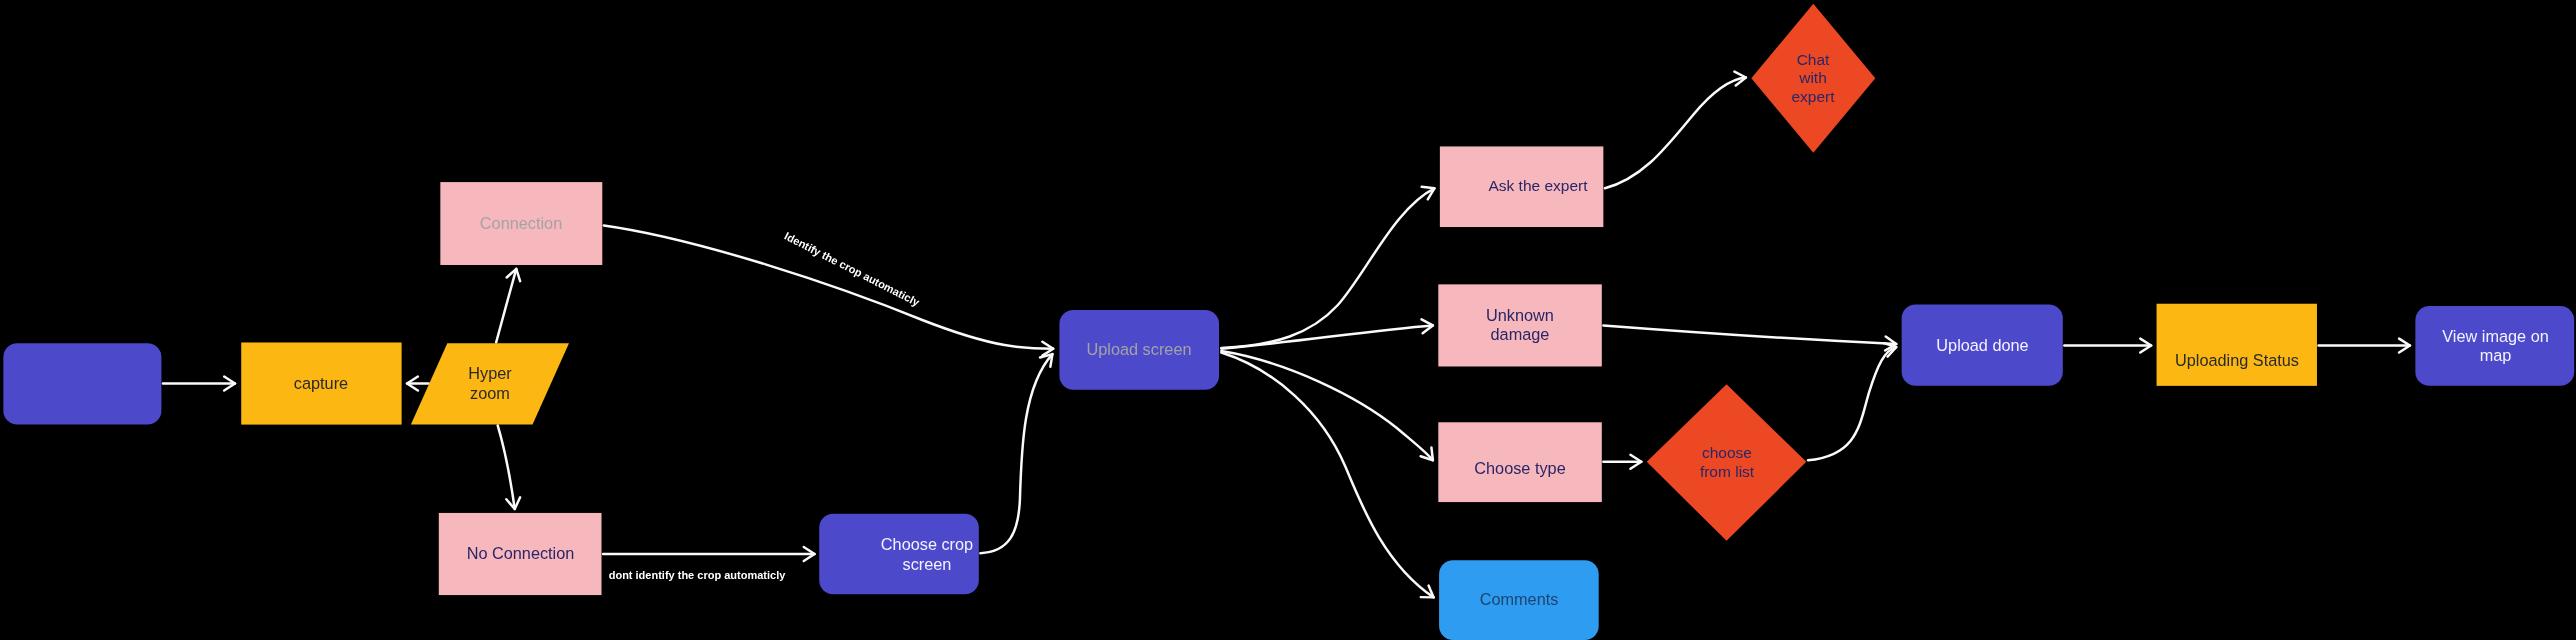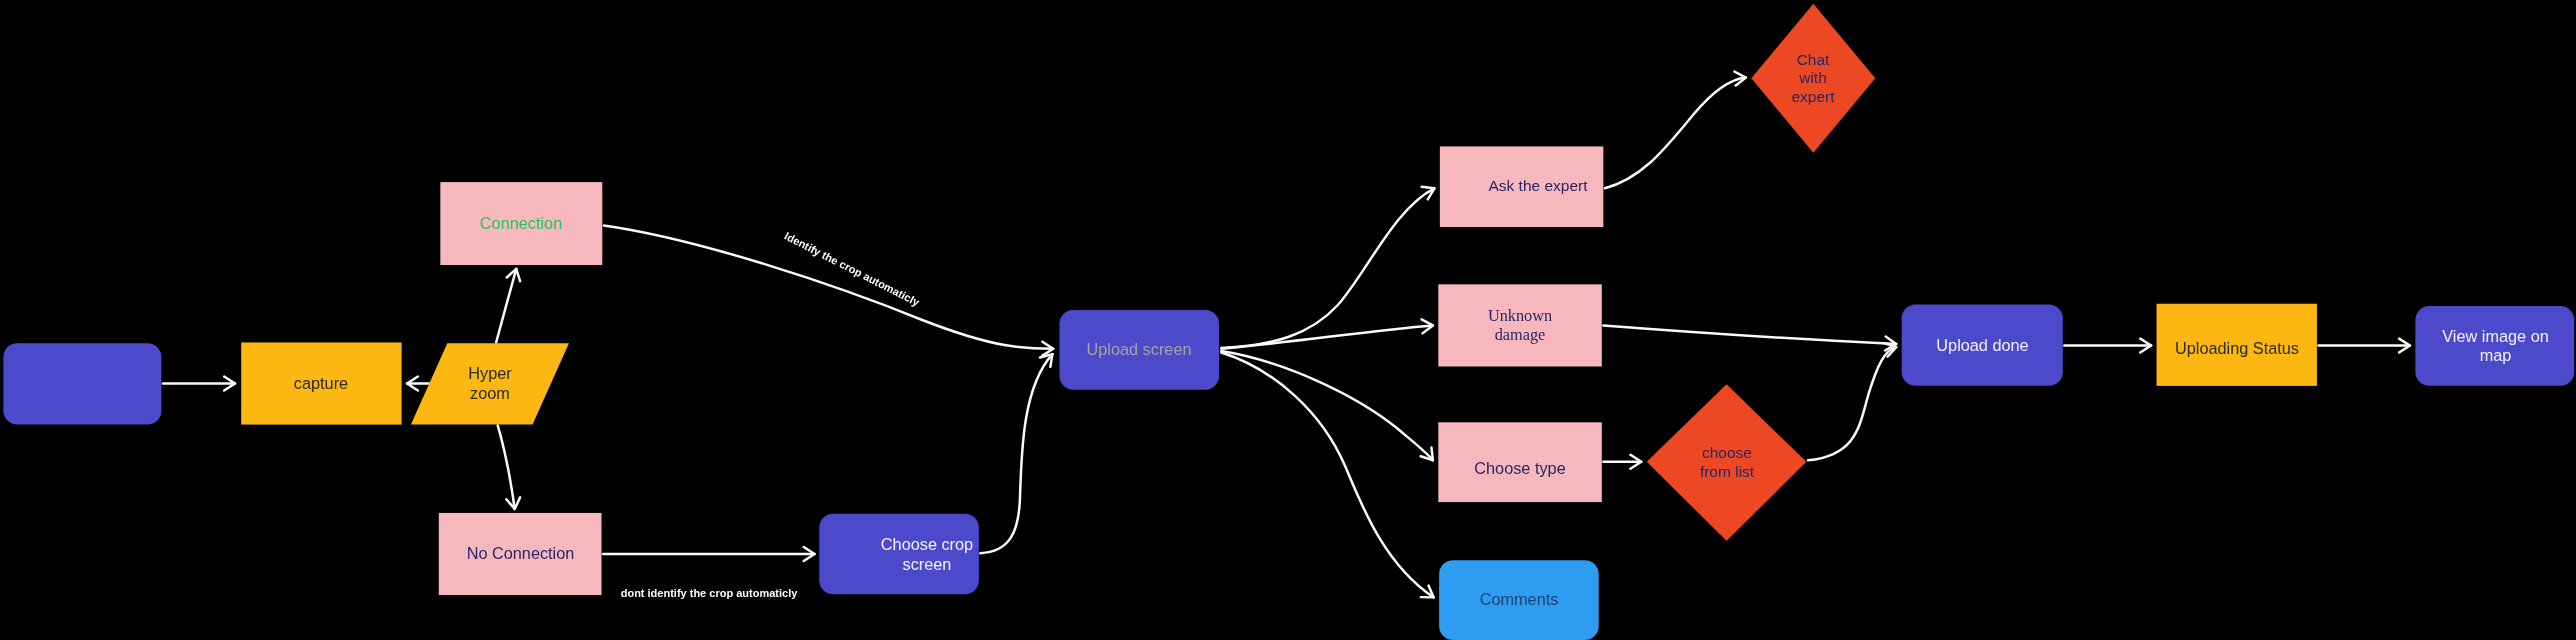--- a/index.html
+++ b/index.html
@@ -66,37 +66,37 @@
       <polygon points="2260,101 2340,5 2420,101 2340,197" fill="#ec4824"></polygon>
       <rect x="1856" y="367" width="211" height="106" rx="0" fill="#f6b8bc"></rect>
       <rect x="1856" y="545" width="211" height="103" rx="0" fill="#f6b8bc"></rect>
       <polygon points="2125,596 2228,496 2331,596 2228,698" fill="#ec4824"></polygon>
       <rect x="1857" y="723" width="206" height="103" rx="18" fill="#2e9cf1"></rect>
       <rect x="2454" y="393" width="208" height="105" rx="18" fill="#4c49cb"></rect>
       <rect x="2783" y="392" width="207" height="106" rx="0" fill="#fcb713"></rect>
       <rect x="3117" y="395" width="205" height="103" rx="18" fill="#4c49cb"></rect>
     </svg>
 <div class="edge-label" style="left: 852px; top: 269px; color: rgb(255, 255, 255); font-size: 11px; transform: translate(-50%, -50%) rotate(27deg);">Identify the crop automaticly</div>
-    <div class="edge-label" style="left: 697px; top: 593px; color: rgb(255, 255, 255); font-size: 11px; transform: translate(-50%, -50%) rotate(0deg); margin-left: 12px;">dont identify the crop automaticly</div>
+    <div class="edge-label" style="left: 697px; top: 575px; color: rgb(255, 255, 255); font-size: 11px; transform: translate(-50%, -50%) rotate(0deg);">dont identify the crop automaticly</div>
     <div class="node-label" style="left: 241px; top: 343px; width: 160px; height: 82px; color: rgb(42, 42, 42); font-size: 16.3px; border-radius: 7px;">capture</div>
     <div class="node-label" style="left: 411px; top: 343px; width: 158px; height: 81px; color: rgb(42, 42, 42); font-size: 16.3px;">Hyper
 zoom</div>
-    <div class="node-label" style="left: 440px; top: 182px; width: 162px; height: 83px; color: #22c55e; font-size: 16.3px;">Connection</div>
+    <div class="node-label" style="left: 440px; top: 182px; width: 162px; height: 83px; color: #a3a3a3; font-size: 16.3px;">Connection</div>
     <div class="node-label" style="left: 439px; top: 513px; width: 163px; height: 82px; color: rgb(43, 37, 102); font-size: 16.3px;">No Connection</div>
     <div class="node-label" style="left: 819px; top: 514px; width: 160px; height: 81px; color: rgb(244, 243, 255); font-size: 16.3px; padding-left: 28px;">Choose crop
 screen</div>
     <div class="node-label" style="left: 1059px; top: 310px; width: 160px; height: 80px; color: #a3a3a3; font-size: 16.3px;">Upload screen</div>
     <div class="node-label" style="left: 1440px; top: 146px; width: 164px; height: 81px; color: rgb(43, 37, 102); font-size: 15.5px; margin-left: 16px;">Ask the expert</div>
     <div class="node-label" style="left: 1751px; top: 3.9px; width: 124px; height: 149px; color: rgb(43, 37, 102); font-size: 15.5px;">Chat
 with
 expert</div>
-    <div class="node-label" style="left: 1438px; top: 284px; width: 164px; height: 82px; color: rgb(43, 37, 102); font-size: 16.3px; font-family: Liberation Serif, serif;">Unknown
+    <div class="node-label" style="left: 1438px; top: 284px; width: 164px; height: 82px; color: rgb(43, 37, 102); font-size: 16.3px;">Unknown
 damage</div>
     <div class="node-label" style="left: 1438px; top: 422px; width: 164px; height: 94px; color: rgb(43, 37, 102); font-size: 16.3px;">Choose type</div>
     <div class="node-label" style="left: 1647px; top: 384px; width: 160px; height: 157px; color: rgb(43, 37, 102); font-size: 15.5px;">choose
 from list</div>
     <div class="node-label" style="left: 1439px; top: 560px; width: 160px; height: 80px; color: rgb(29, 68, 112); font-size: 16.3px;">Comments</div>
     <div class="node-label" style="left: 1902px; top: 305px; width: 161px; height: 81px; color: rgb(244, 243, 255); font-size: 16.3px;">Upload done</div>
-    <div class="node-label" style="left: 2157px; top: 308px; width: 160px; height: 82px; color: rgb(42, 42, 42); font-size: 16.3px;">Uploading Status</div>
+    <div class="node-label" style="left: 2157px; top: 320px; width: 160px; height: 82px; color: rgb(42, 42, 42); font-size: 16.3px;">Uploading Status</div>
     <div class="node-label" style="left: 2416px; top: 306px; width: 159px; height: 80px; color: rgb(244, 243, 255); font-size: 16.3px;">View image on
 map</div>
   </div>
 
 
 </body></html>

